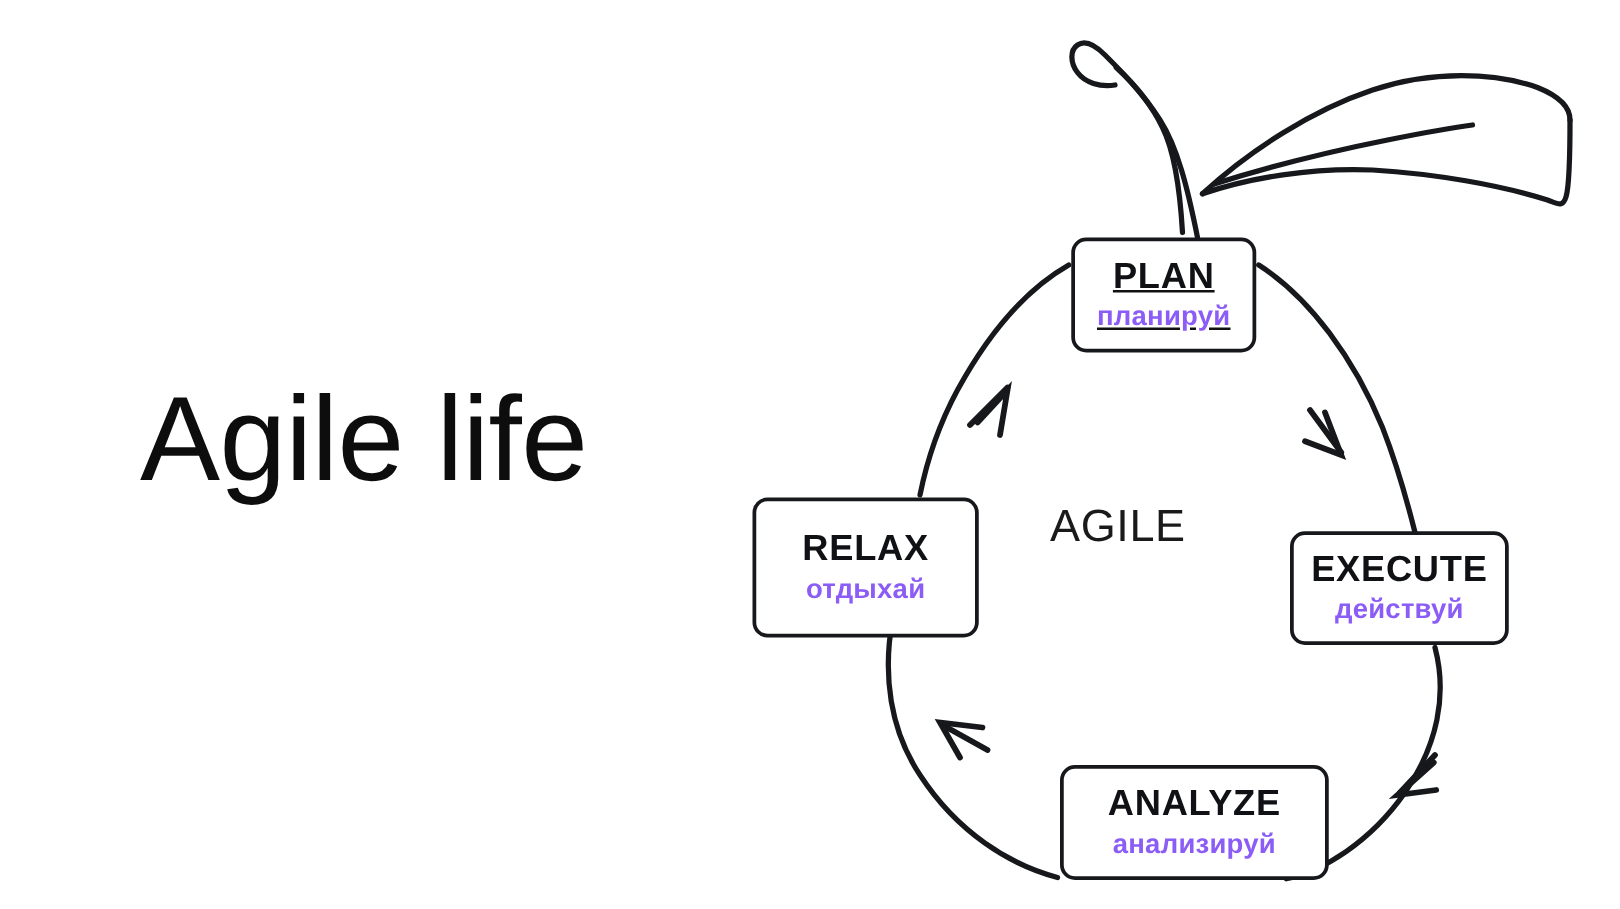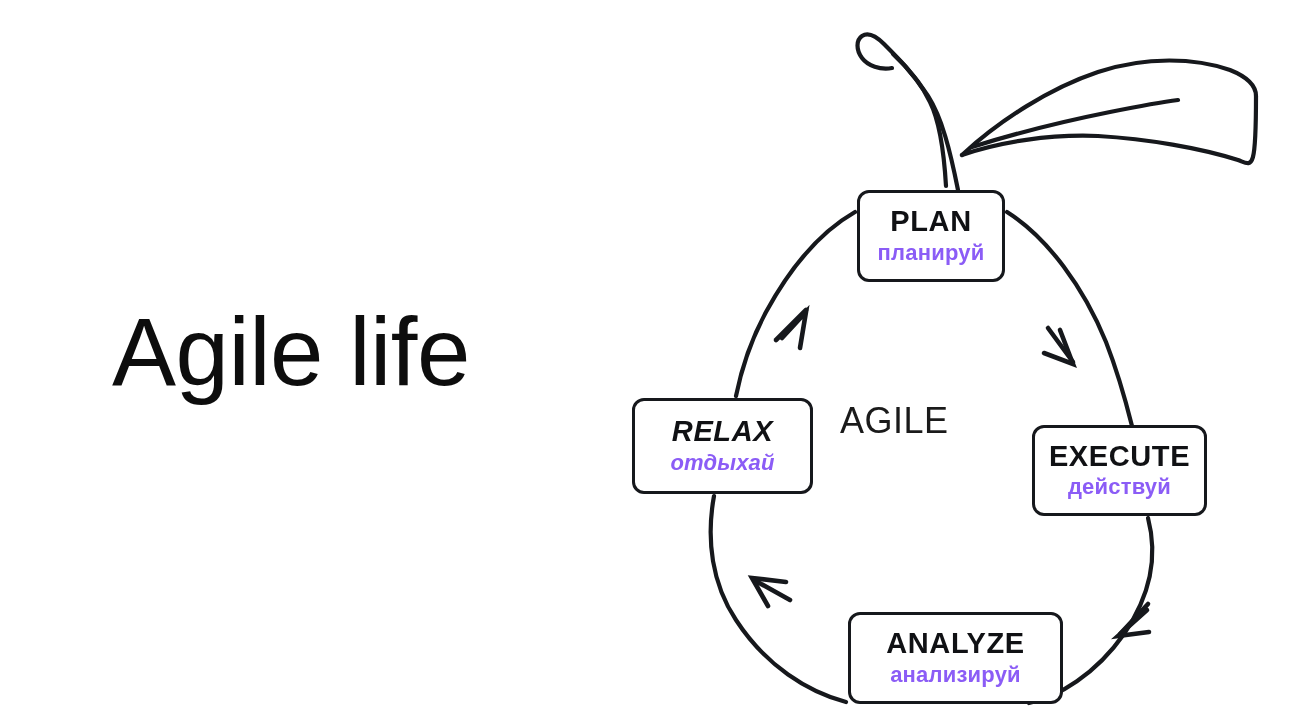--- a/index.html
+++ b/index.html
@@ -93,22 +93,22 @@
   .stage-sub {
     font-weight: 700;
     font-size: 22px;
     letter-spacing: 0.2px;
     line-height: 1.2;
     margin-top: 3px;
     color: #8b5cf6;
     white-space: nowrap;
   }
 
-  #box-plan    { left: 857px;  top: 190px; width: 148px; height: 92px; }
-  #box-relax   { left: 632px;  top: 398px; width: 181px; height: 96px; font-style: italic; }
+  #box-plan    { left: 857px;  top: 190px; width: 148px; height: 92px; text-decoration: underline; }
+  #box-relax   { left: 602px;  top: 398px; width: 181px; height: 112px; }
   #box-execute { left: 1032px; top: 425px; width: 175px; height: 91px; }
   #box-analyze { left: 848px;  top: 612px; width: 215px; height: 92px; }
 </style>
 </head>
 <body>
 
 <div id="slide">
 
   <div id="headline">Agile life</div>
 

